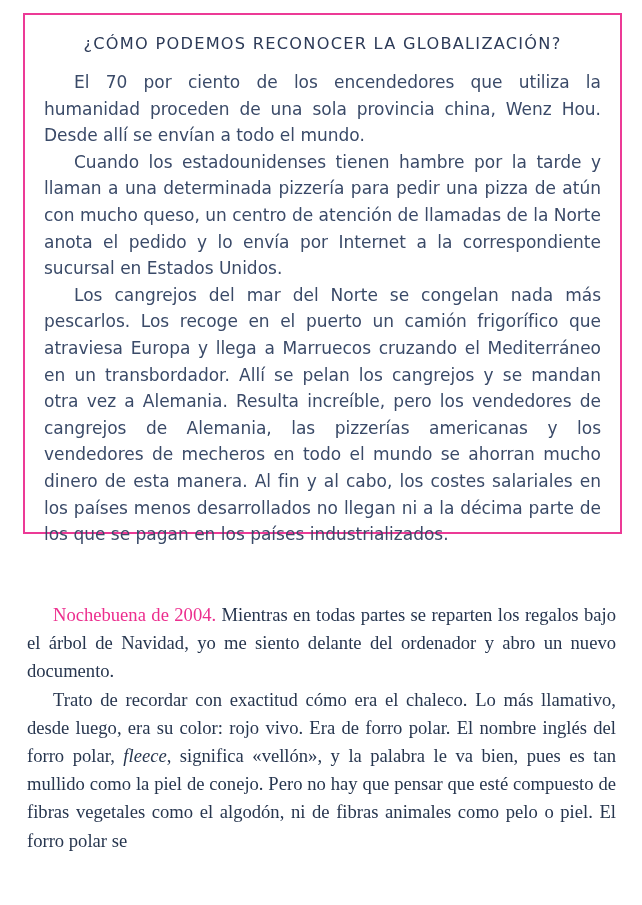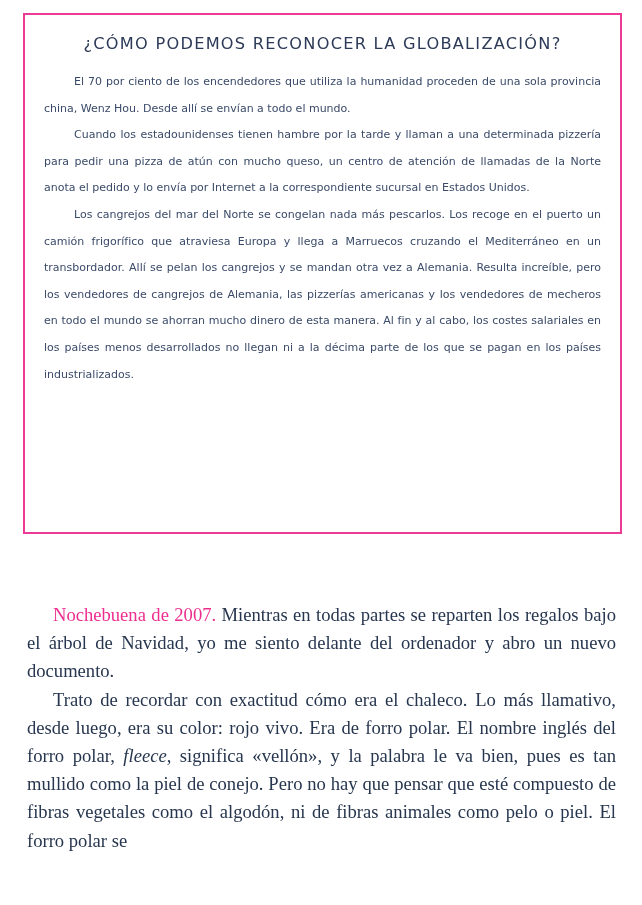--- a/index.html
+++ b/index.html
@@ -43,21 +43,21 @@
     font-weight: 400;
     letter-spacing: 1.25px;
     color: #2c3a57;
     text-align: center;
     margin: 6px 0 16px 0;
     white-space: nowrap;
   }
 
   .callout-body {
     font-family: "DejaVu Sans", "Liberation Sans", sans-serif;
-    font-size: 11px;
+    font-size: 17px;
     line-height: 26.6px;
     color: #3a4a68;
     text-align: justify;
     text-justify: inter-word;
     hyphens: manual;
   }
   .callout-body p {
     margin: 0;
     text-indent: 30px;
   }
@@ -106,21 +106,21 @@
       <p>Cuando los estadounidenses tienen hambre por la tarde y llaman a una determinada pizzería para pedir una pizza de atún con mucho queso, un centro de atención de llamadas de la Norte anota el pedido y lo envía por Internet a la correspondiente sucursal en Estados Unidos.</p>
       <p>Los cangrejos del mar del Norte se congelan nada más pescarlos. Los recoge en el puerto un camión frigorífico que atraviesa Europa y llega a Marruecos cruzando el Mediterráneo en un transbordador. Allí se pelan los cangrejos y se mandan otra vez a Alemania. Resulta increíble, pero los vendedores de cangrejos de Alemania, las pizzerías americanas y los vendedores de mecheros en todo el mundo se ahorran mucho dinero de esta manera. Al fin y al cabo, los costes salariales en los países menos desarrollados no llegan ni a la décima parte de los que se pagan en los países industrializados.</p>
     </div>
 
   </section>
 
   <section class="body-text">
 
 
     <p class="indent gap-before">
-      <span class="date-lead">Nochebuena de 2007.</span><span> Mientras en todas partes se reparten los regalos bajo el árbol de Navidad, yo me siento delante del ordenador y abro un nuevo documento.</span>
+      <span class="date-lead">Nochebuena de 2004.</span><span> Mientras en todas partes se reparten los regalos bajo el árbol de Navidad, yo me siento delante del ordenador y abro un nuevo documento.</span>
     </p>
 
     <p class="indent">
       <span>Trato de recordar con exactitud cómo era el chaleco. Lo más llamativo, desde luego, era su color: rojo vivo. Era de forro polar. El nombre inglés del forro polar, </span><span class="term-italic">fleece</span><span>, significa «vellón», y la palabra le va bien, pues es tan mullido como la piel de conejo. Pero no hay que pensar que esté compuesto de fibras vegetales como el algodón, ni de fibras animales como pelo o piel. El forro polar se</span>
     </p>
 
   </section>
 
 </div>
 

